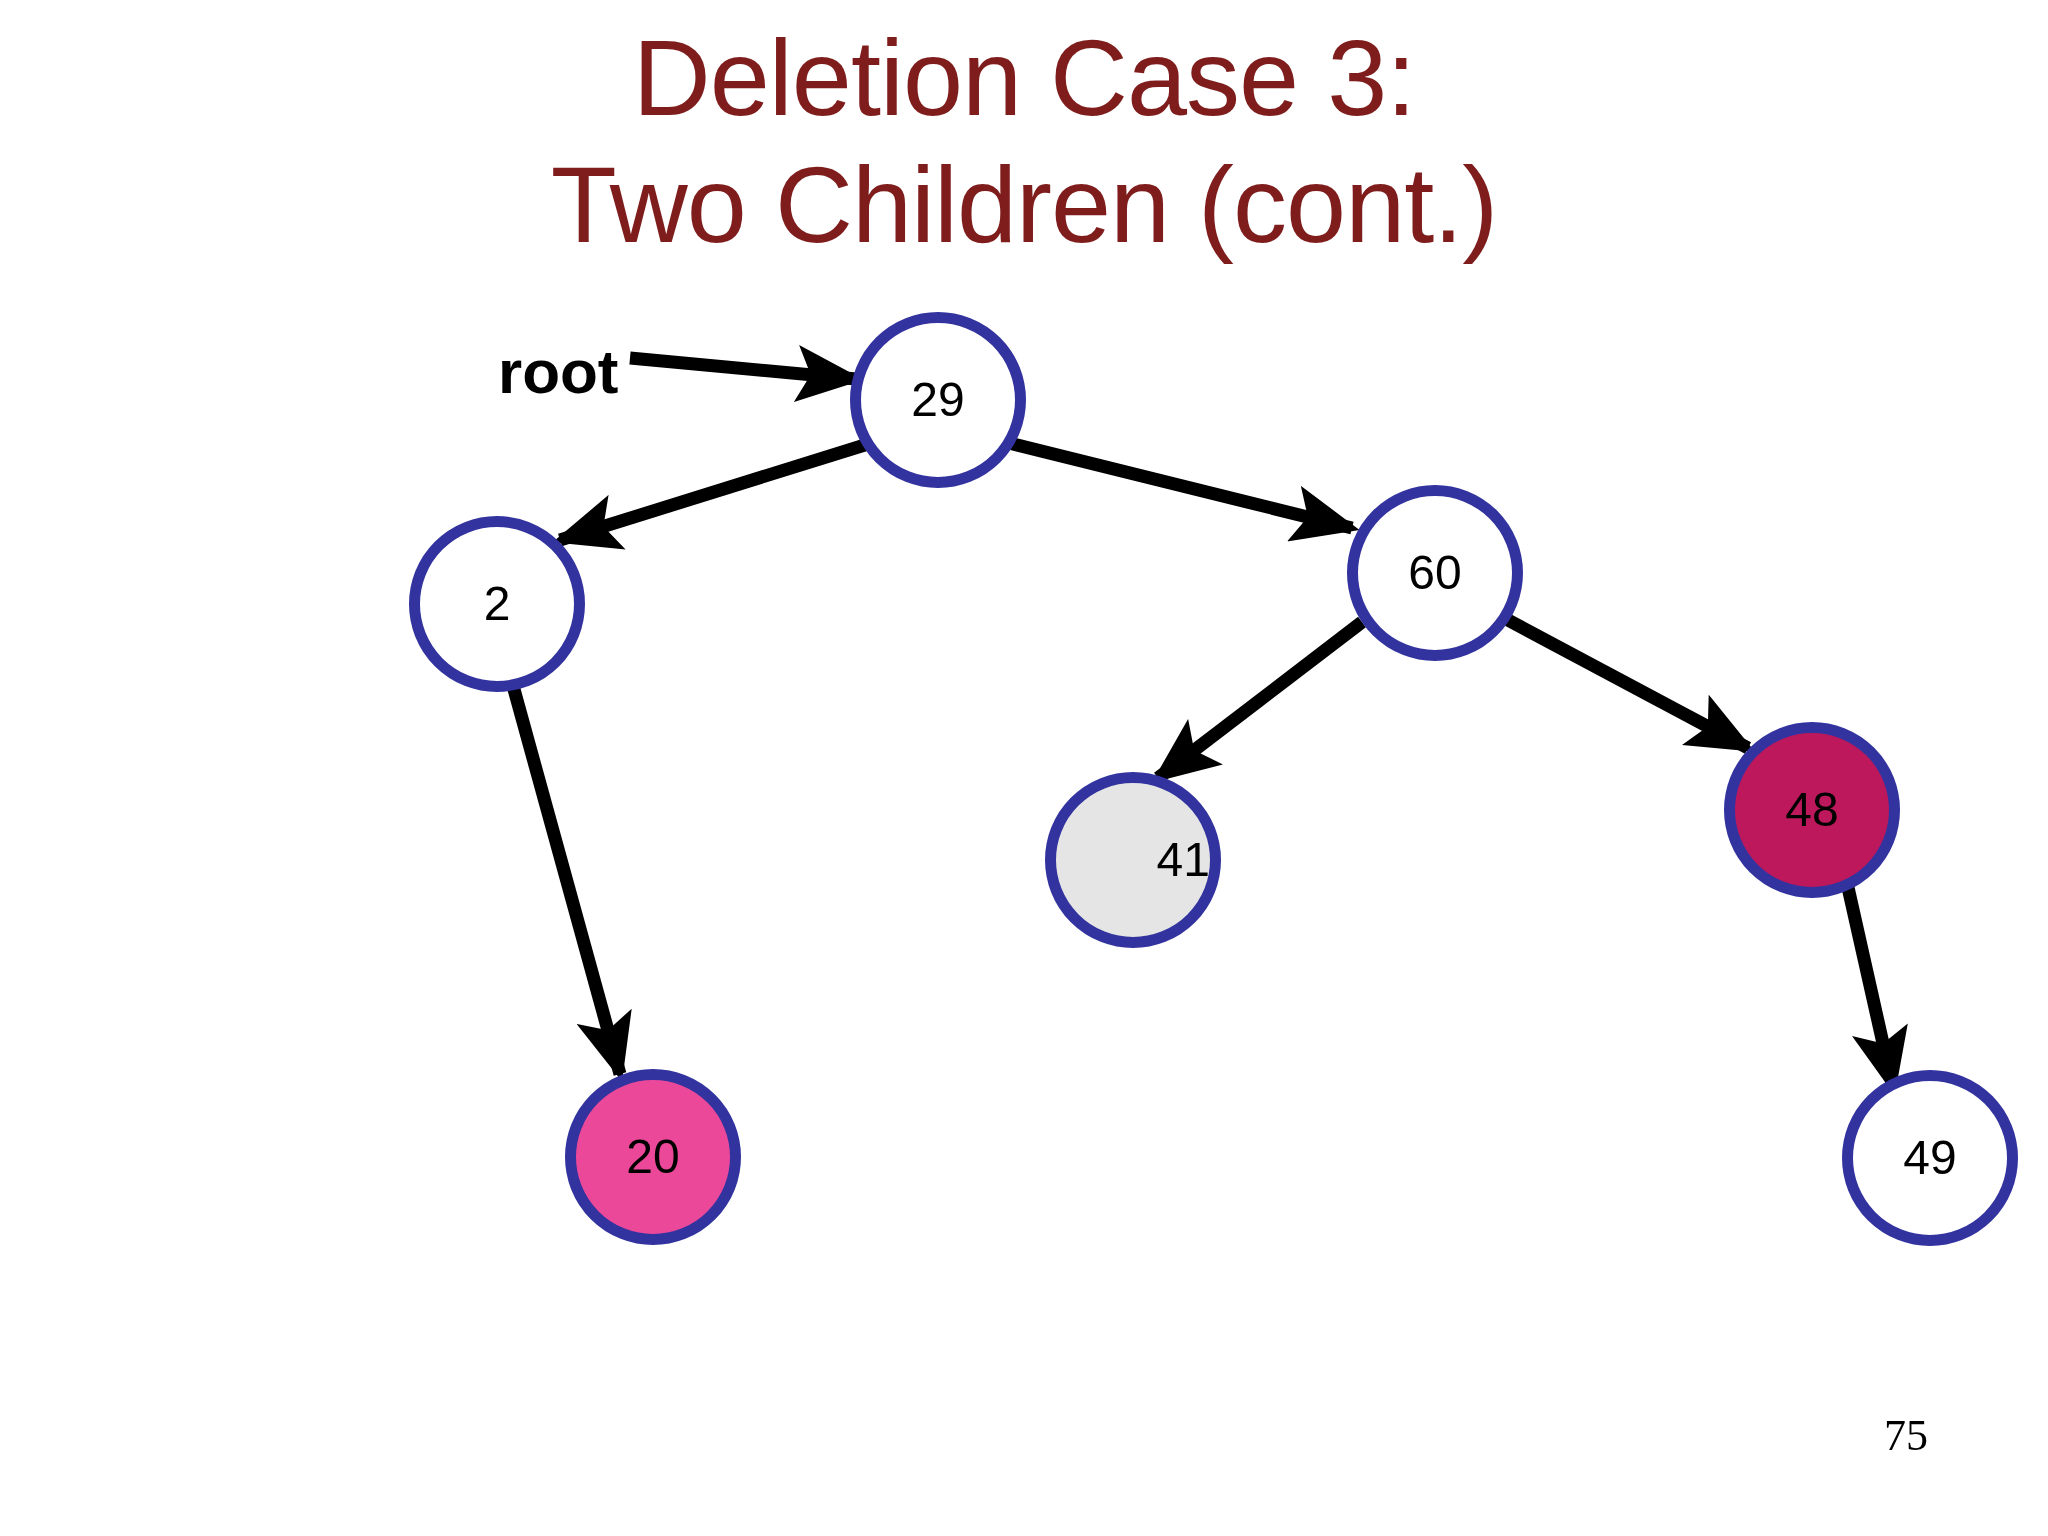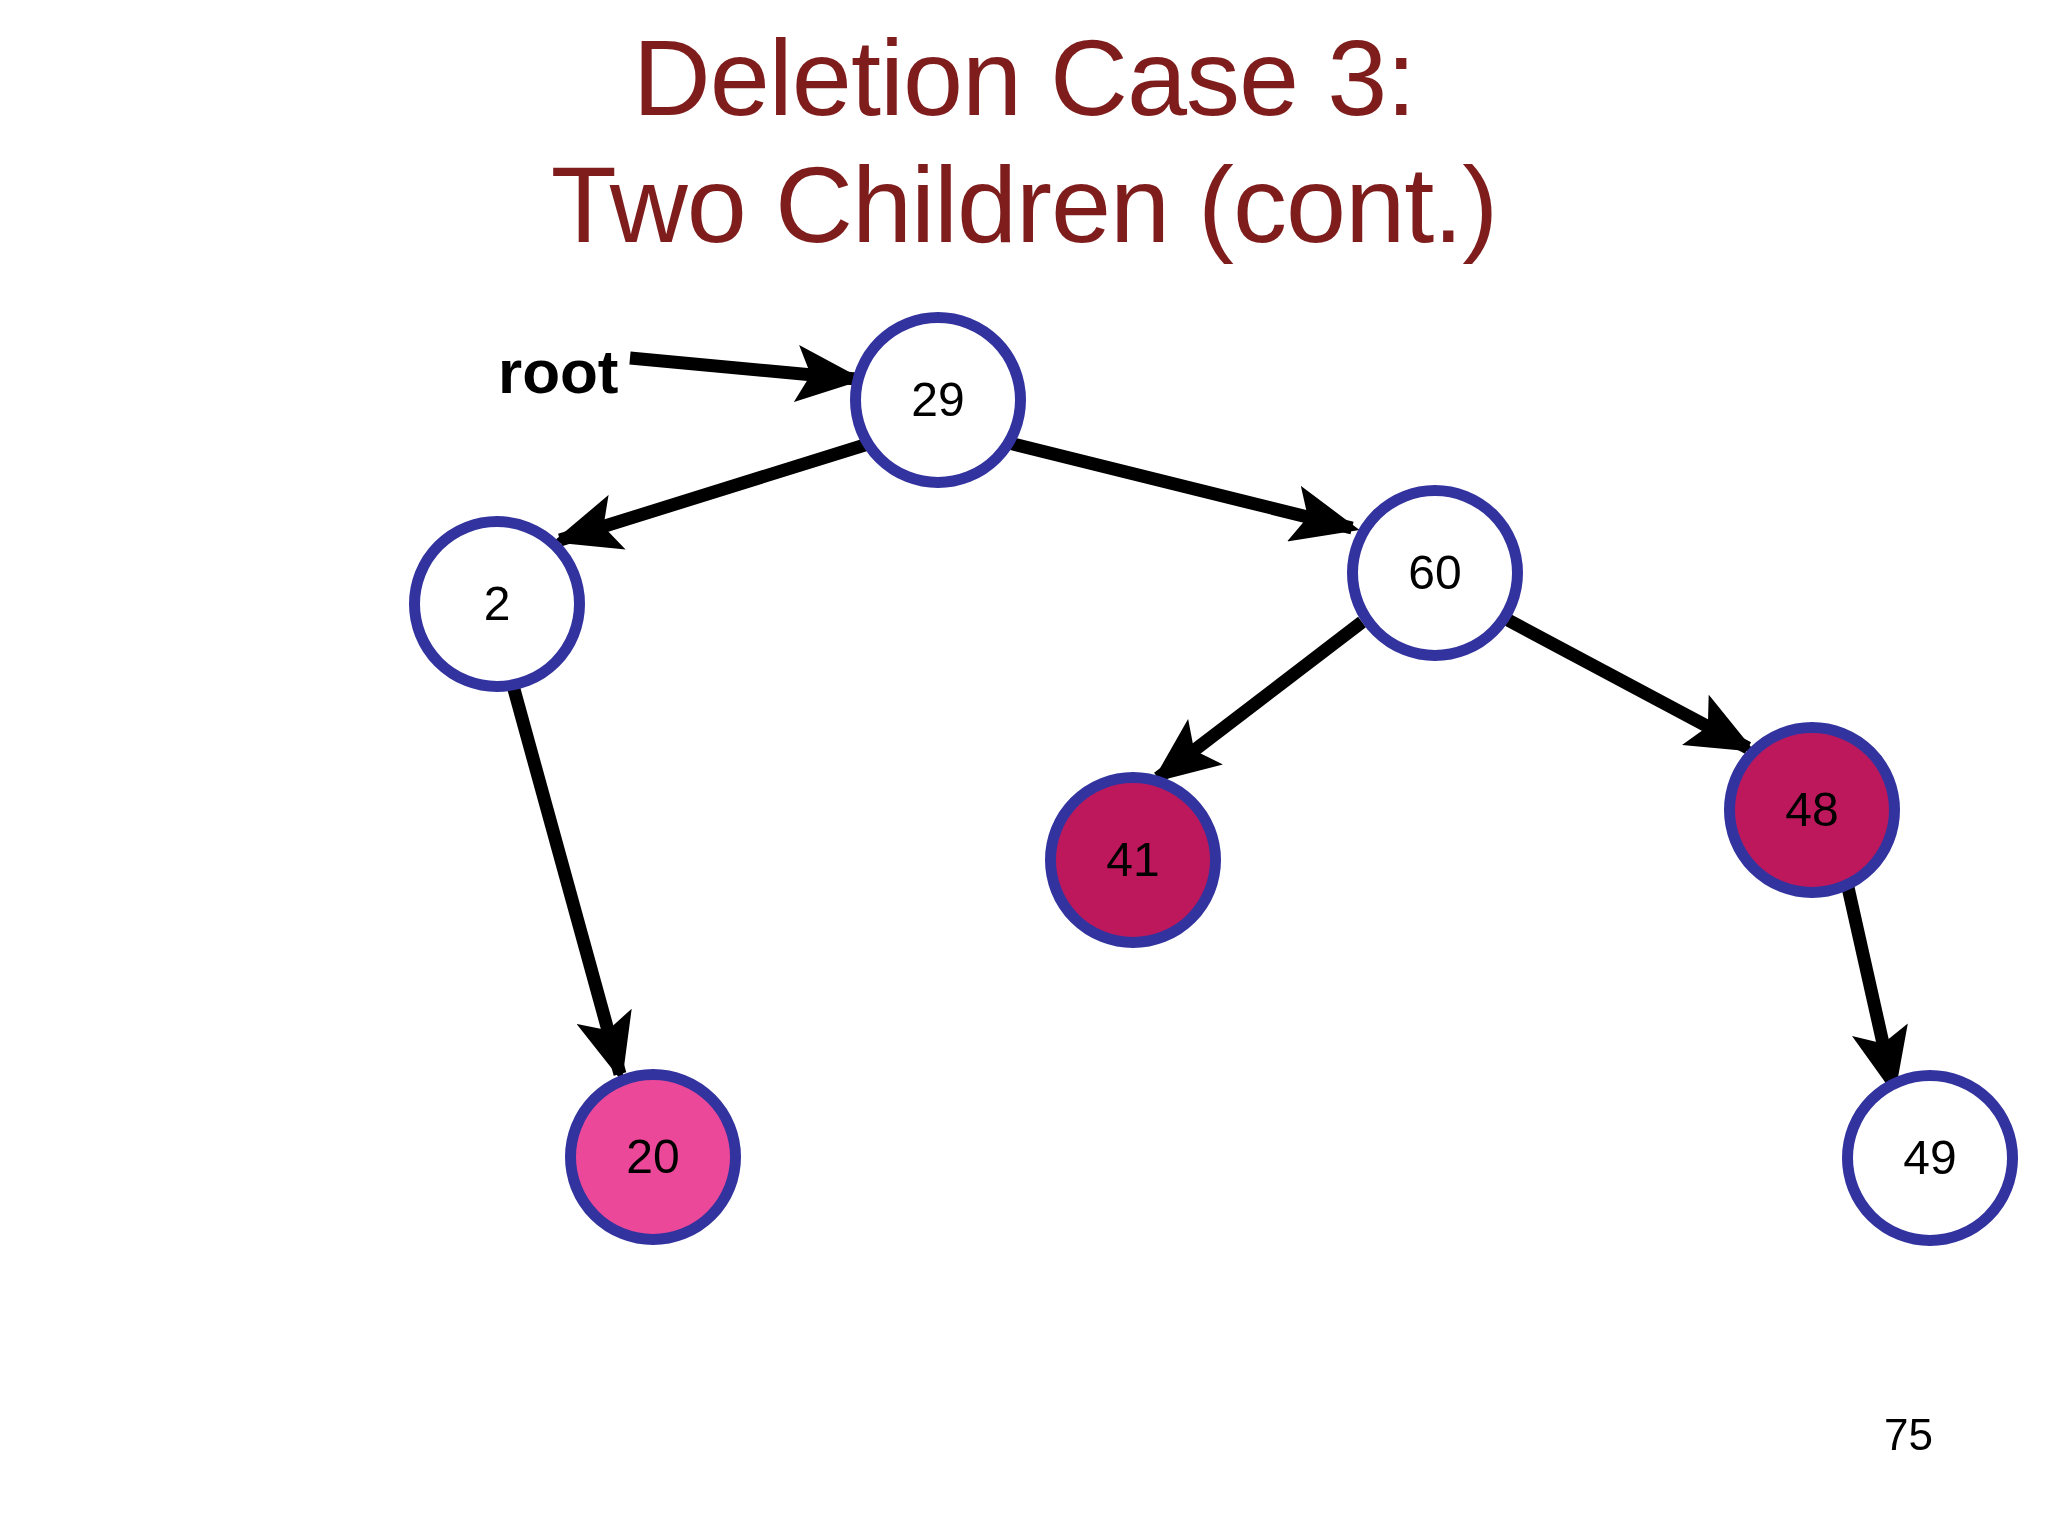--- a/index.html
+++ b/index.html
@@ -86,21 +86,21 @@
     font-weight: 700;
     color: #000000;
     white-space: nowrap;
   }
 
   
   #page-number {
     position: absolute;
     left: 1884px;
     top: 1410px;
-    font-family: Liberation Sans, sans-serif;
+    font-family: Liberation Serif, serif;
     font-size: 44px;
     font-weight: 400;
     color: #000000;
   }
 </style>
 </head>
 <body>
 
 <div id="slide">
 
@@ -133,21 +133,21 @@
     <div id="nodes-group">
         <div class="tree-node" style="left: 850px; top: 312px; width: 176px; height: 176px; border: 11px solid rgb(51, 51, 160); background: rgb(255, 255, 255);">
           <span class="node-label">29</span>
         </div>
         <div class="tree-node" style="left: 409px; top: 516px; width: 176px; height: 176px; border: 11px solid rgb(51, 51, 160); background: rgb(255, 255, 255);">
           <span class="node-label">2</span>
         </div>
         <div class="tree-node" style="left: 1347px; top: 485px; width: 176px; height: 176px; border: 11px solid rgb(51, 51, 160); background: rgb(255, 255, 255);">
           <span class="node-label">60</span>
         </div>
-        <div class="tree-node" style="left: 1045px; top: 772px; width: 176px; height: 176px; border: 11px solid rgb(51, 51, 160); background: #be185d;">
+        <div class="tree-node" style="left: 1045px; top: 772px; width: 176px; height: 176px; border: 11px solid rgb(51, 51, 160); background: #e5e5e5; justify-content: flex-end;">
           <span class="node-label">41</span>
         </div>
         <div class="tree-node" style="left: 1724px; top: 722px; width: 176px; height: 176px; border: 11px solid rgb(51, 51, 160); background: #be185d;">
           <span class="node-label">48</span>
         </div>
         <div class="tree-node" style="left: 565px; top: 1069px; width: 176px; height: 176px; border: 11px solid rgb(51, 51, 160); background: #ec4899;">
           <span class="node-label">20</span>
         </div>
         <div class="tree-node" style="left: 1842px; top: 1070px; width: 176px; height: 176px; border: 11px solid rgb(51, 51, 160); background: rgb(255, 255, 255);">
           <span class="node-label">49</span>

